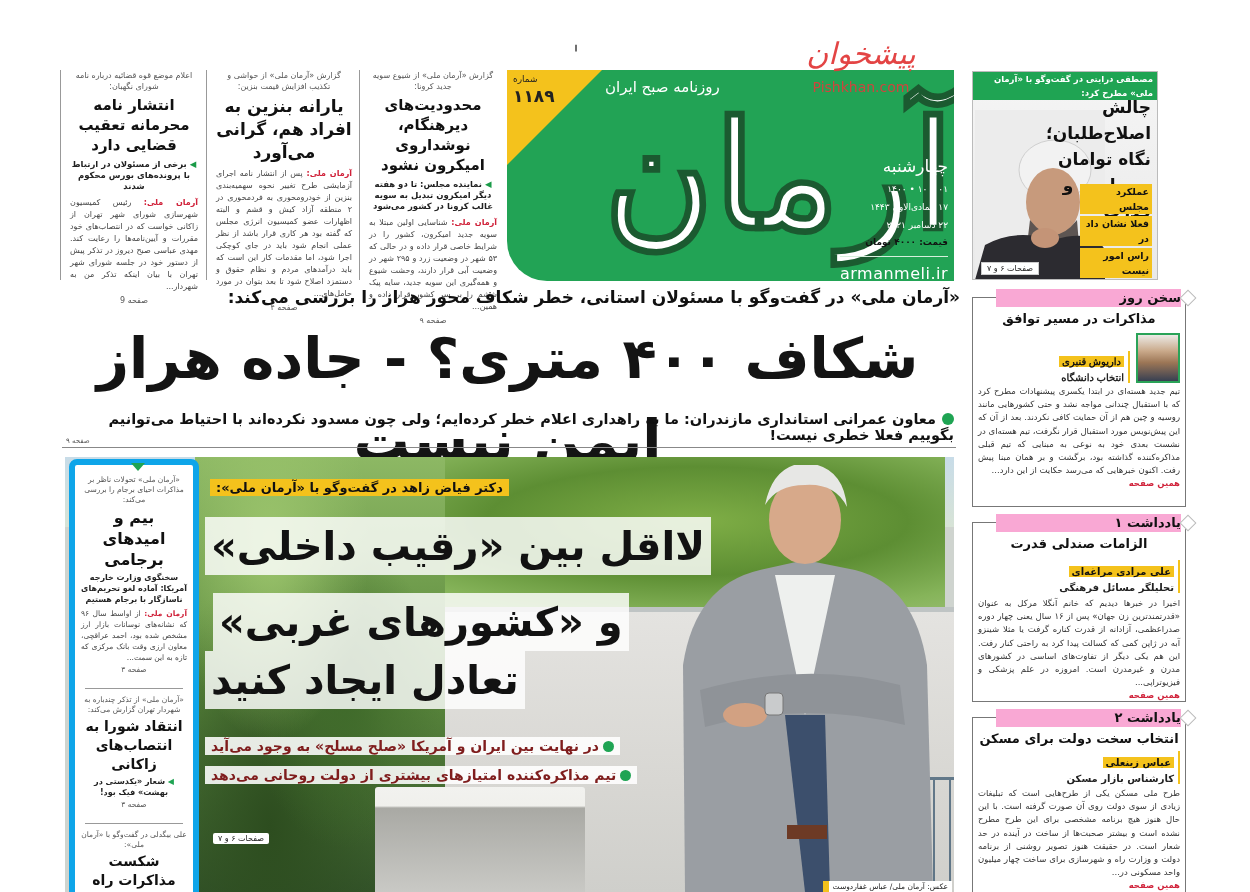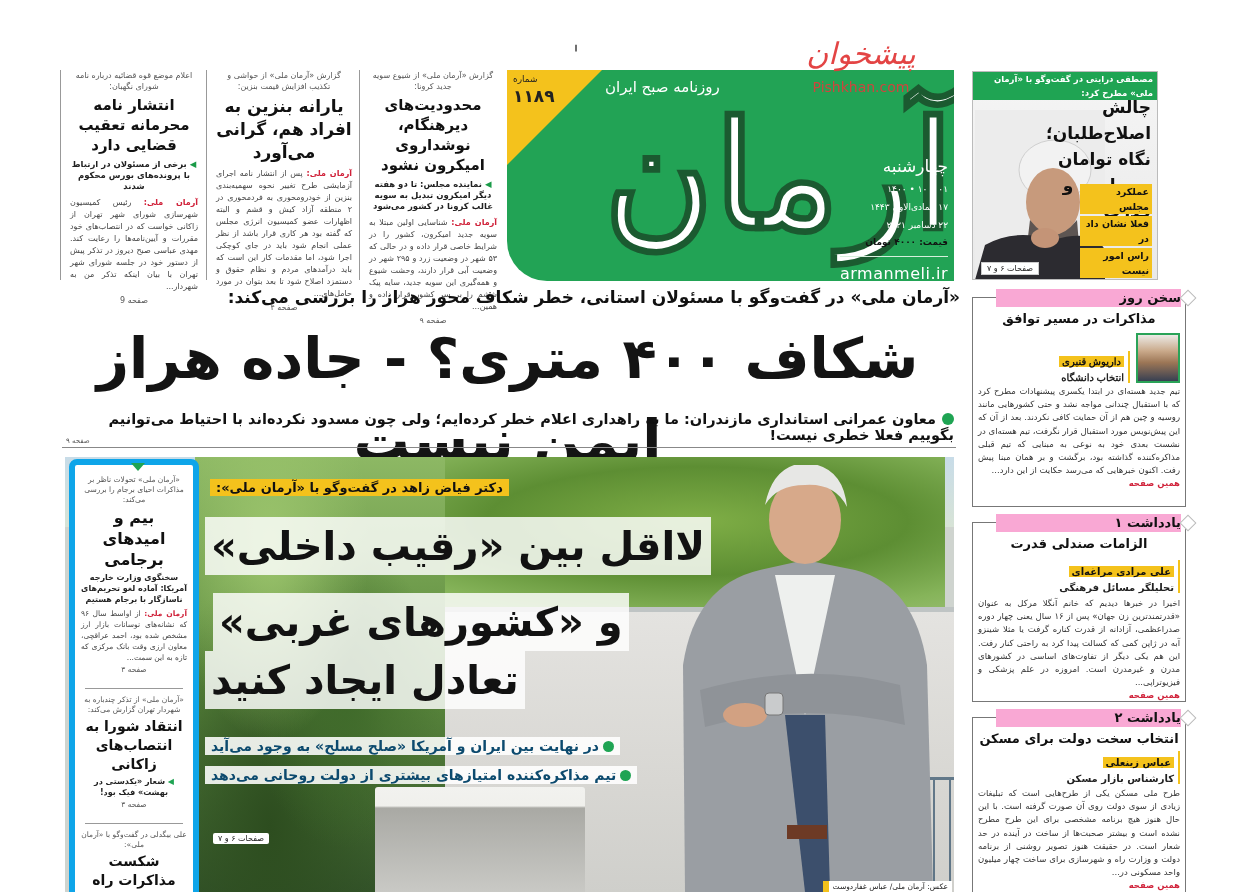--- a/index.html
+++ b/index.html
@@ -75,21 +75,21 @@
   .ls-title { font-weight: 900; font-size: 16px; line-height: 21px; color: #111; margin: 2px 0; }
   .ls-title.sm { font-size: 14px; line-height: 19px; }
   .ls-lead { font-size: 8px; line-height: 11px; font-weight: bold; color: #222; }
   .ls-lead .tri { color: #1fa453; }
   .ls-body { font-size: 7.5px; line-height: 11px; color: #444; text-align: justify; margin-top: 3px; }
   .ls-body .src { color: #d0223a; font-weight: bold; }
   .ls-page { font-size: 7.5px; color: #555; border-bottom: 1px solid #999; margin: 2px 4px 3px; padding-bottom: 14px; }
 
   .photo-kicker { position: absolute; left: 145px; top: 22px; background: #f4c21c; color: #111; font-size: 13px; font-weight: bold; padding: 1px 6px; }
   .big-quote { position: absolute; background: rgba(255,255,255,0.82); color: #121212; font-size: 40px; line-height: 58px; font-weight: 900; padding: 0 6px; white-space: nowrap; }
-  .bullet-box { position: absolute; background: rgba(255,255,255,0.88); color: #0c4a6e; font-size: 14px; font-weight: bold; padding: 1px 6px; white-space: nowrap; }
+  .bullet-box { position: absolute; background: rgba(255,255,255,0.88); color: #7f1d1d; font-size: 14px; font-weight: bold; padding: 1px 6px; white-space: nowrap; }
   .bullet-box .gdot { display: inline-block; width: 11px; height: 11px; border-radius: 50%; background: #1fa453; margin-left: 4px; vertical-align: -1px; }
 
   
   .rbox { position: absolute; left: 972px; width: 214px; border: 1px solid #777; background: #fff; padding: 0 5px; }
   .rbox-head { position: relative; background: #f9a8d4; margin: -9px -1px 0 18px; font-size: 13px; font-weight: bold; line-height: 18px; color: #111; }
   .rbox-diamond { position: absolute; right: -13px; top: 3px; width: 12px; height: 12px; background: #fff; border: 1px solid #bbb; transform: rotate(45deg); }
   .rbox-title { text-align: center; font-size: 13px; font-weight: 900; line-height: 20px; margin: 2px 0 2px; color: #111; }
   .author-row { display: flex; flex-direction: row; align-items: flex-start; margin: 4px 0 2px; }
   .author-photo { width: 44px; height: 50px; border: 2px solid #2aa358; margin-left: 6px; background: linear-gradient(180deg,#eceae6 0%, #c9a98a 35%, #9c7656 60%, #384052 100%); position: relative; }
   .author-info { border-right: 2px solid #f4c21c; padding-right: 4px; }

